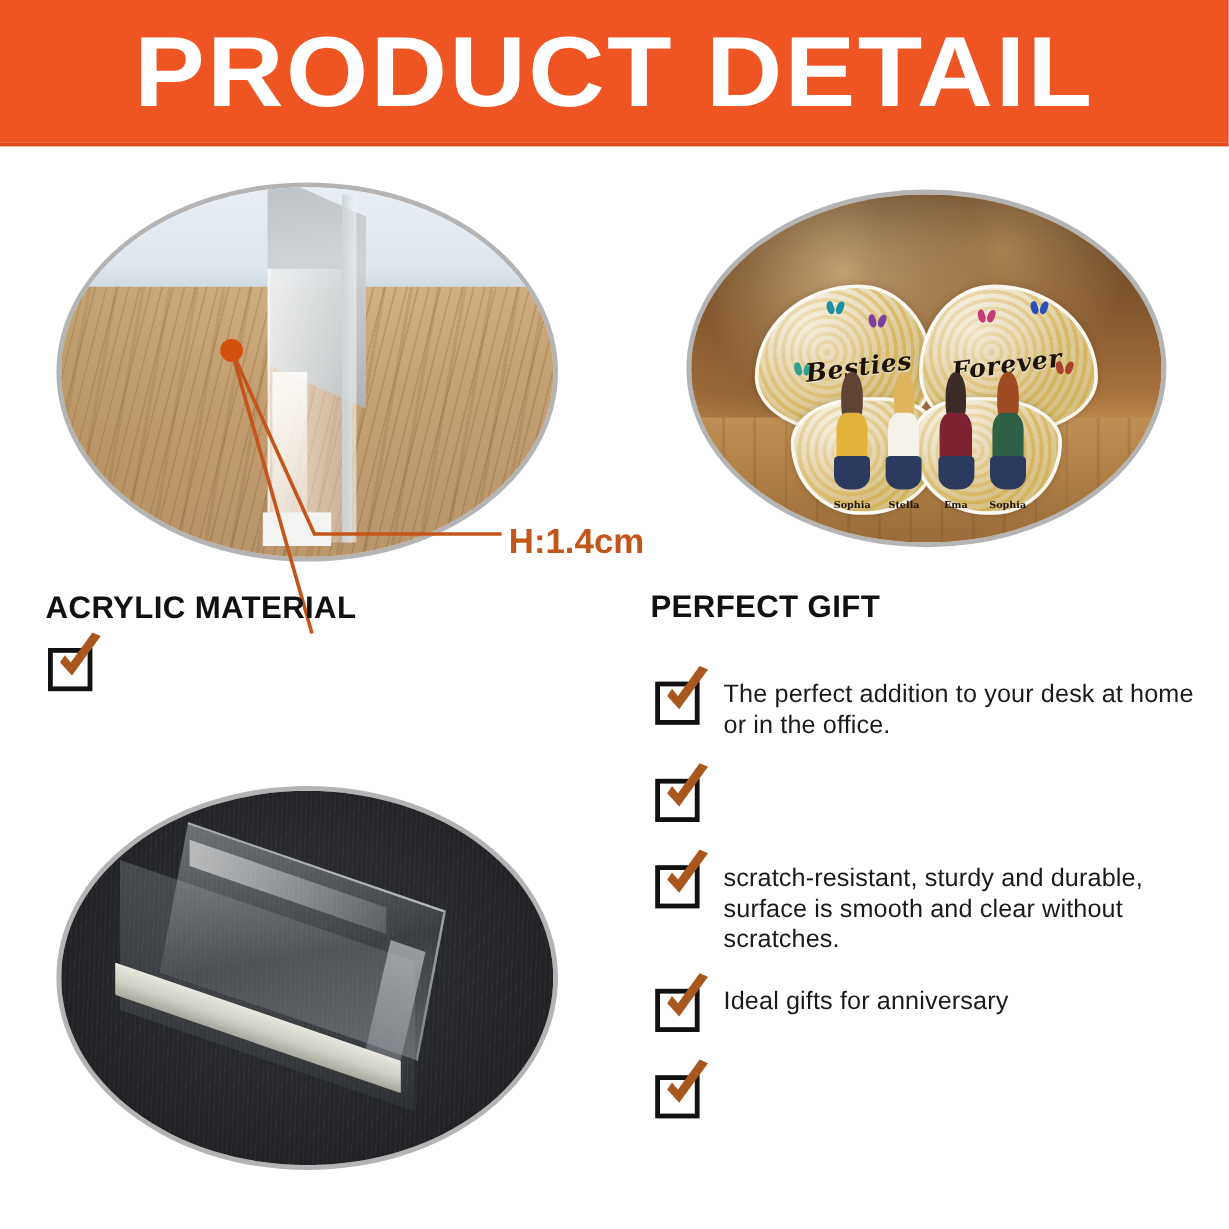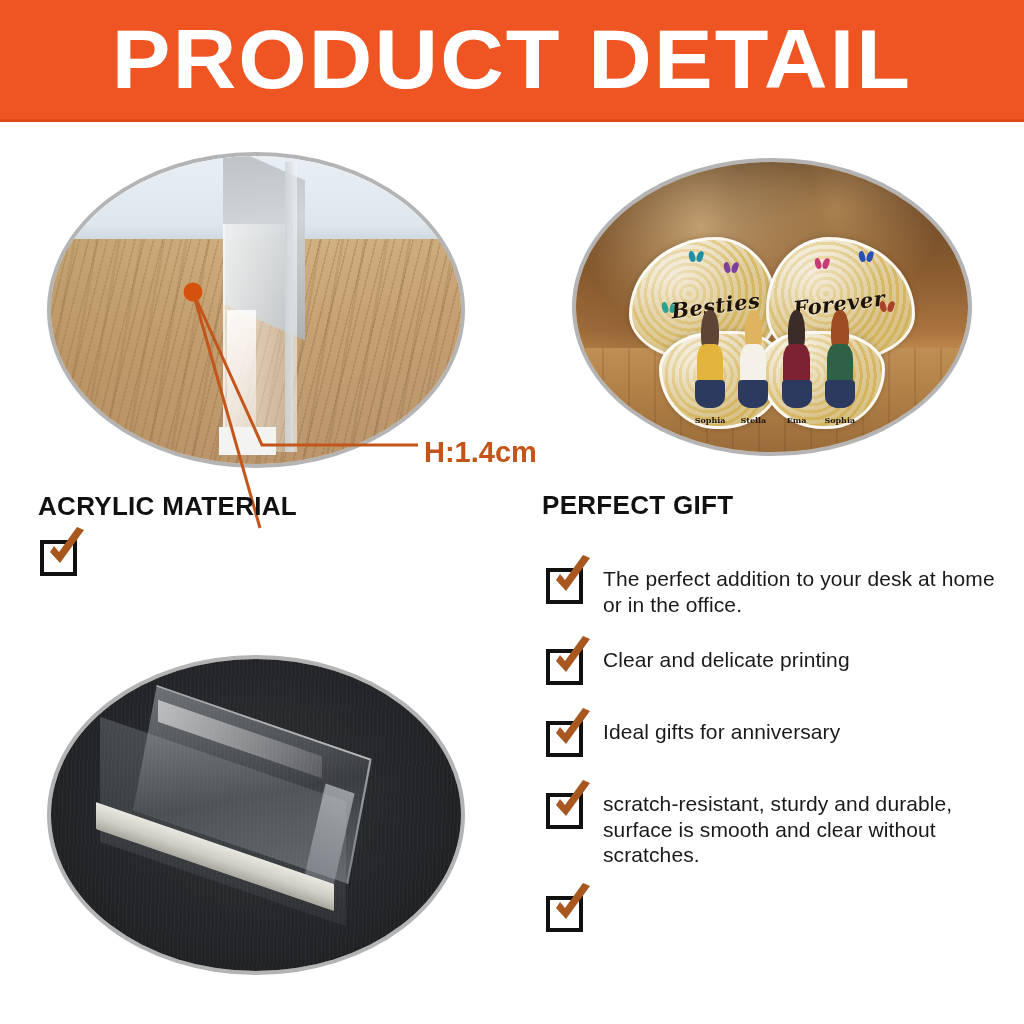--- a/index.html
+++ b/index.html
@@ -453,37 +453,36 @@
         </svg>
     </span>
     <span class="bullet-text">The perfect addition to your desk at home or in the office.</span>
   </div>
   <div class="bullet-row" style="--gap:34px;">
     <span class="checkbox">
       <svg viewBox="0 0 48 48" aria-hidden="true">
           <path d="M9 25 L19 36 L43 3 L36 0 L18 25 L13 19 Z" fill="#a8571f"></path>
         </svg>
     </span>
-    <span class="bullet-text">Clear and delicate printing</span>
-  </div>
-  <div class="bullet-row" style="--gap:34px;">
+  </div>
+  <div class="bullet-row" style="--gap:26px;">
     <span class="checkbox">
       <svg viewBox="0 0 48 48" aria-hidden="true">
           <path d="M9 25 L19 36 L43 3 L36 0 L18 25 L13 19 Z" fill="#a8571f"></path>
         </svg>
     </span>
-    <span class="bullet-text">Ideal gifts for anniversary</span>
-  </div>
-  <div class="bullet-row" style="--gap:26px;">
+    <span class="bullet-text">scratch-resistant, sturdy and durable, surface is smooth and clear without scratches.</span>
+  </div>
+  <div class="bullet-row" style="--gap:34px;">
     <span class="checkbox">
       <svg viewBox="0 0 48 48" aria-hidden="true">
           <path d="M9 25 L19 36 L43 3 L36 0 L18 25 L13 19 Z" fill="#a8571f"></path>
         </svg>
     </span>
-    <span class="bullet-text">scratch-resistant, sturdy and durable, surface is smooth and clear without scratches.</span>
+    <span class="bullet-text">Ideal gifts for anniversary</span>
   </div>
   <div class="bullet-row" style="--gap:0px;">
     <span class="checkbox">
       <svg viewBox="0 0 48 48" aria-hidden="true">
           <path d="M9 25 L19 36 L43 3 L36 0 L18 25 L13 19 Z" fill="#a8571f"></path>
         </svg>
     </span>
   </div>
 </div>
 

